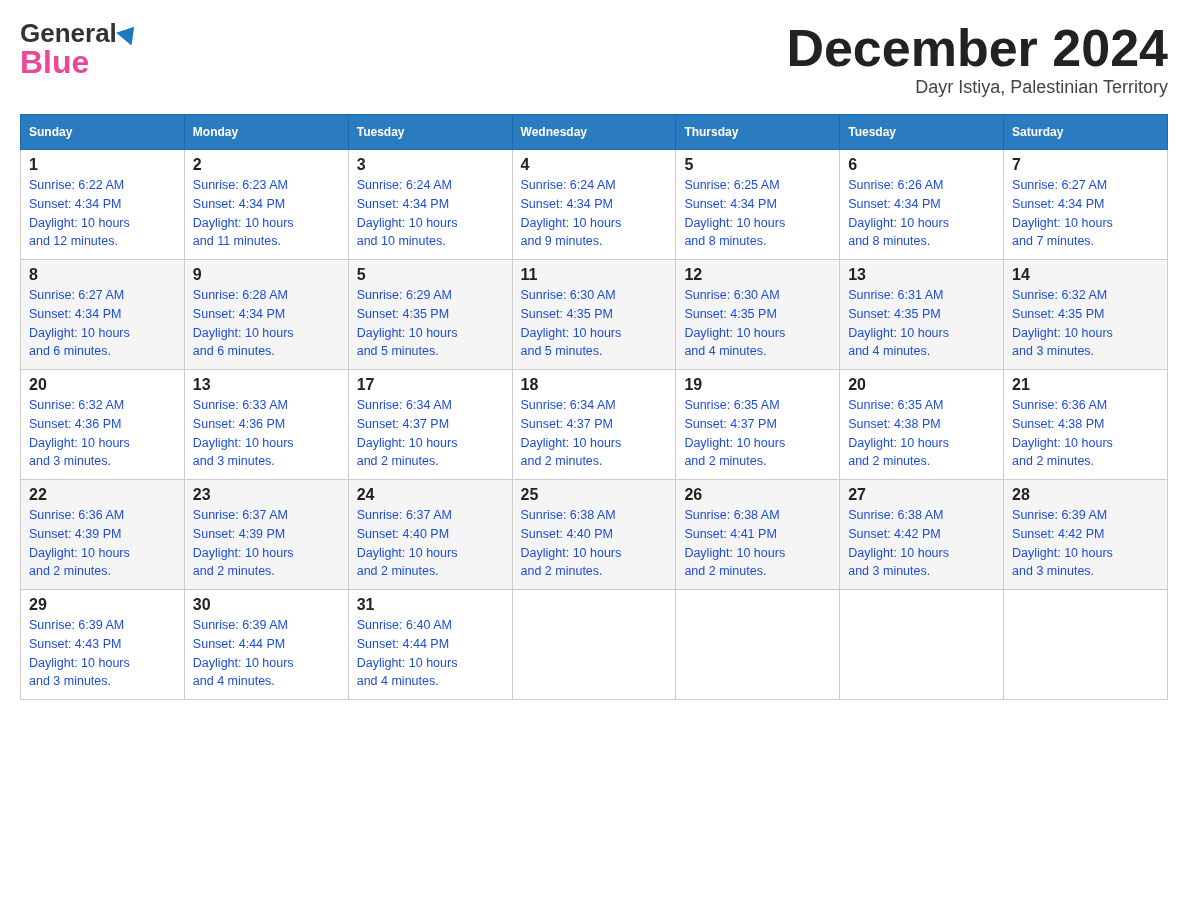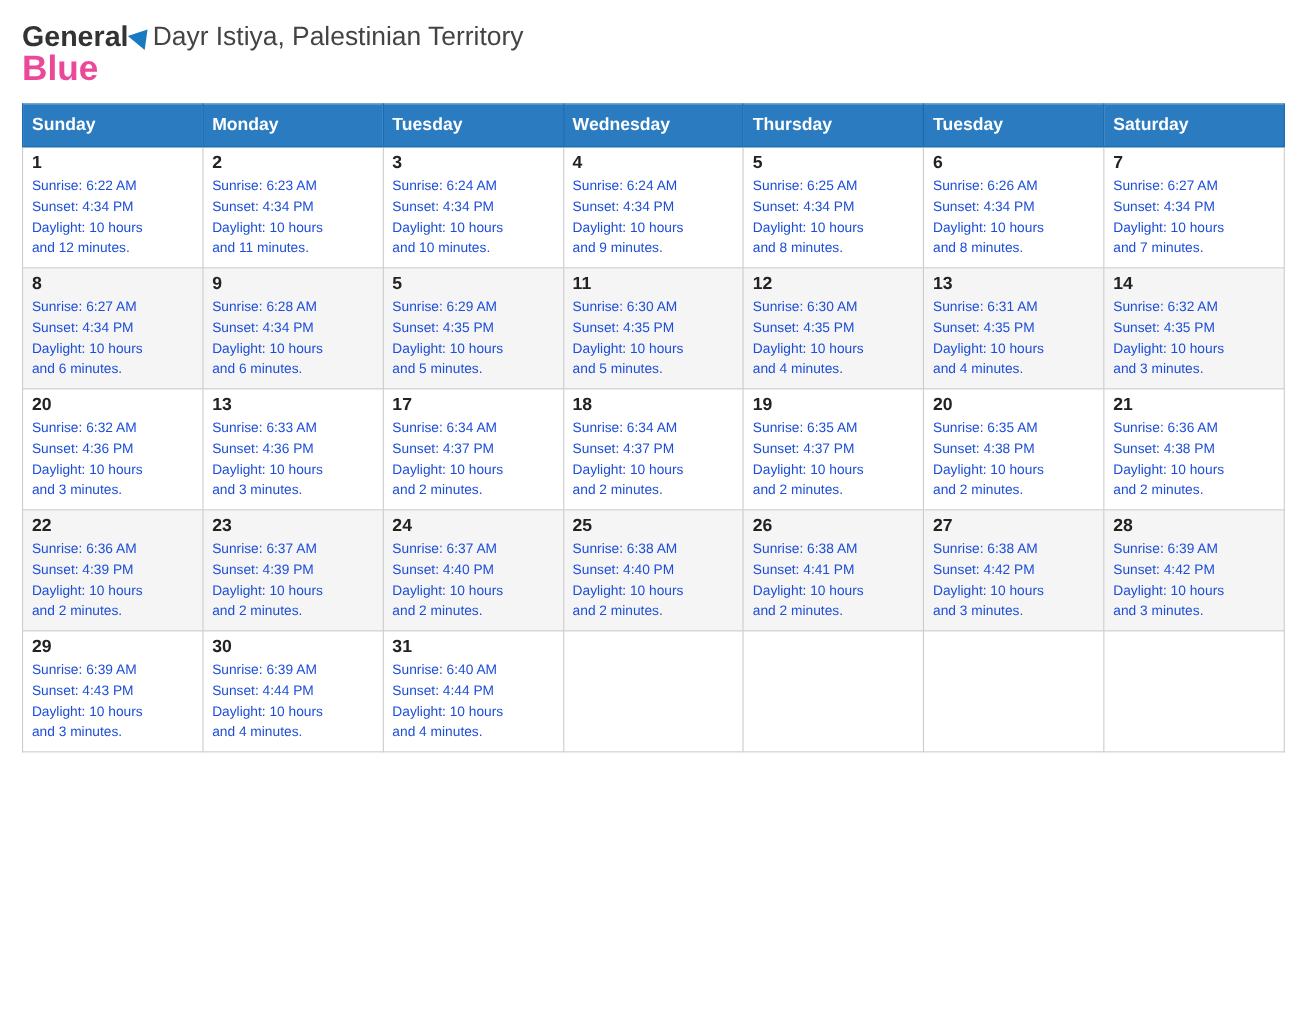--- a/index.html
+++ b/index.html
@@ -5,20 +5,21 @@
     * { box-sizing: border-box; margin: 0; padding: 0; }
     body {
       font-family: Arial, sans-serif;
       background: #fff;
       padding: 20px;
       width: 1188px;
       min-height: 918px;
     }
     .header {
       display: flex;
+      justify-content: space-between;
       align-items: flex-start;
       margin-bottom: 16px;
     }
     .logo {
       display: flex;
       flex-direction: column;
       align-items: flex-start;
     }
     .logo-general {
       font-size: 26px;
@@ -50,32 +51,32 @@
     .title-section {
       text-align: right;
     }
     .month-title {
       font-size: 52px;
       font-weight: bold;
       color: #222;
       line-height: 1.1;
     }
     .location-title {
-      font-size: 24px;
+      font-size: 18px;
       color: #444;
     }
     .calendar-table {
       width: 100%;
       border-collapse: collapse;
       table-layout: fixed;
     }
     .calendar-table thead tr th {
       background-color: #2a7bbf;
       color: #fff;
-      font-size: 16px;
+      font-size: 12px;
       font-weight: bold;
       padding: 10px 8px;
       text-align: left;
       border: 1px solid #1a6aaf;
     }
     .calendar-table tbody tr td {
       vertical-align: top;
       border: 1px solid #ccc;
       padding: 6px 8px;
       font-size: 13px;
@@ -113,20 +114,21 @@
 
 <div class="header">
   <div class="logo">
     <div class="logo-text-row">
       <span class="logo-general">General</span>
       <span class="logo-triangle"></span>
     </div>
     <span class="logo-blue">Blue</span>
   </div>
   <div class="title-section">
+    <div class="month-title">December 2024</div>
     <div class="location-title">Dayr Istiya, Palestinian Territory</div>
   </div>
 </div>
 
 <table class="calendar-table">
   <thead>
     <tr>
     <th>Sunday</th>
         <th>Monday</th>
         <th>Tuesday</th>

